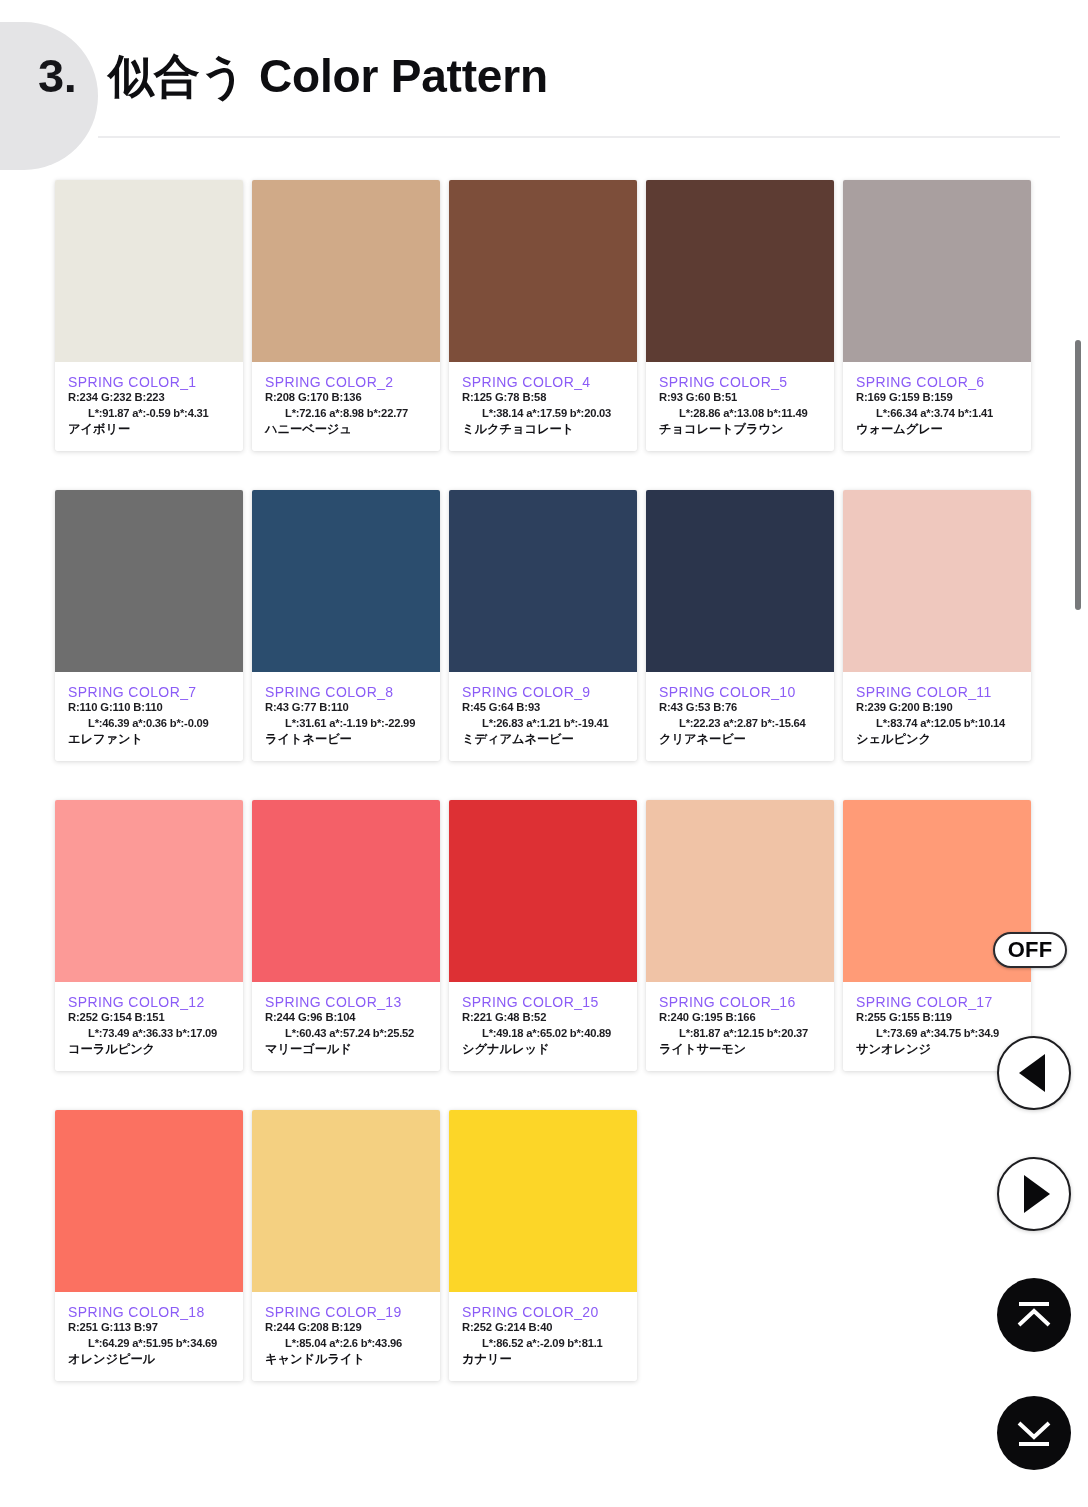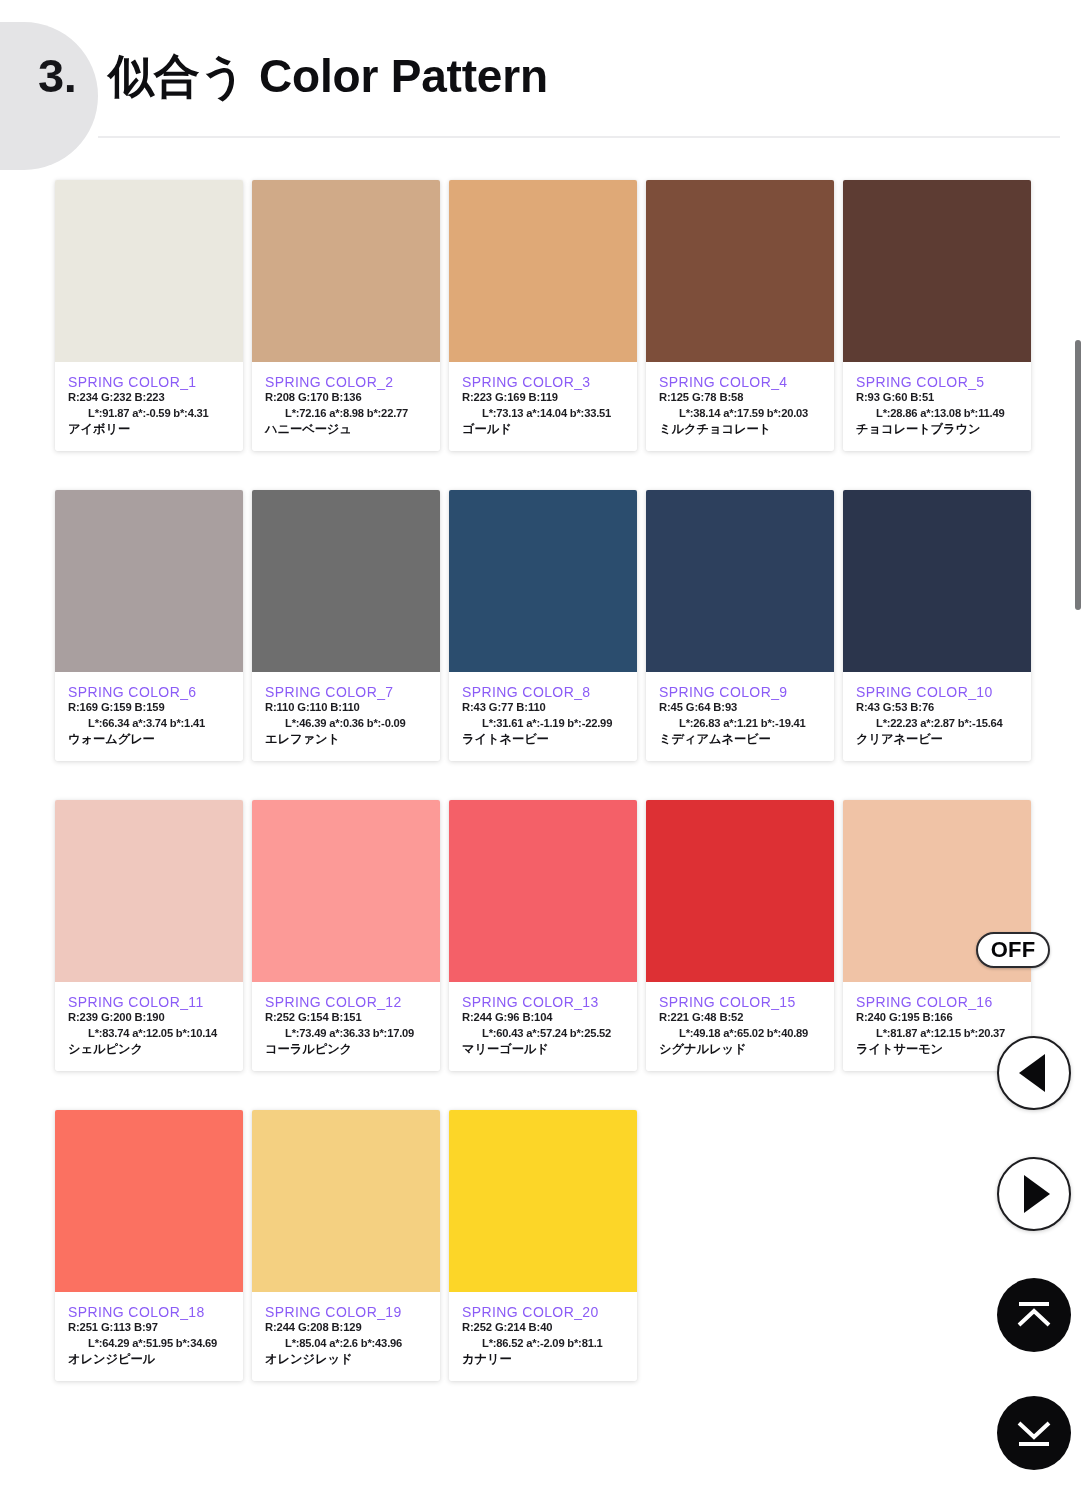--- a/index.html
+++ b/index.html
@@ -165,21 +165,21 @@
     top: 160px;
     width: 6px;
     height: 270px;
     background: #77787a;
     border-radius: 4px;
   }
 
   
   .off-pill {
     position: absolute;
-    right: 38px;
+    right: 21px;
     top: 932px;
     width: 74px;
     height: 36px;
     background: #ffffff;
     border: 2px solid #2a2a2e;
     border-radius: 20px;
     display: flex;
     align-items: center;
     justify-content: center;
     font-size: 22px;
@@ -259,29 +259,20 @@
         <div class="card">
           <div class="swatch" style="background: rgb(208, 170, 136);"></div>
           <div class="card-body">
             <div class="card-code">SPRING COLOR_2</div>
             <div class="card-rgb">R:208 G:170 B:136</div>
             <div class="card-lab">L*:72.16 a*:8.98 b*:22.77</div>
             <div class="card-name">ハニーベージュ</div>
           </div>
         </div>
         <div class="card">
-          <div class="swatch" style="background: rgb(223, 169, 119);"></div>
-          <div class="card-body">
-            <div class="card-code">SPRING COLOR_3</div>
-            <div class="card-rgb">R:223 G:169 B:119</div>
-            <div class="card-lab">L*:73.13 a*:14.04 b*:33.51</div>
-            <div class="card-name">ゴールド</div>
-          </div>
-        </div>
-        <div class="card">
           <div class="swatch" style="background: rgb(125, 78, 58);"></div>
           <div class="card-body">
             <div class="card-code">SPRING COLOR_4</div>
             <div class="card-rgb">R:125 G:78 B:58</div>
             <div class="card-lab">L*:38.14 a*:17.59 b*:20.03</div>
             <div class="card-name">ミルクチョコレート</div>
           </div>
         </div>
         <div class="card">
           <div class="swatch" style="background: rgb(93, 60, 51);"></div>
@@ -376,35 +367,44 @@
         <div class="card">
           <div class="swatch" style="background: rgb(240, 195, 166);"></div>
           <div class="card-body">
             <div class="card-code">SPRING COLOR_16</div>
             <div class="card-rgb">R:240 G:195 B:166</div>
             <div class="card-lab">L*:81.87 a*:12.15 b*:20.37</div>
             <div class="card-name">ライトサーモン</div>
           </div>
         </div>
         <div class="card">
+          <div class="swatch" style="background: rgb(255, 155, 119);"></div>
+          <div class="card-body">
+            <div class="card-code">SPRING COLOR_17</div>
+            <div class="card-rgb">R:255 G:155 B:119</div>
+            <div class="card-lab">L*:73.69 a*:34.75 b*:34.9</div>
+            <div class="card-name">サンオレンジ</div>
+          </div>
+        </div>
+        <div class="card">
           <div class="swatch" style="background: rgb(251, 113, 97);"></div>
           <div class="card-body">
             <div class="card-code">SPRING COLOR_18</div>
             <div class="card-rgb">R:251 G:113 B:97</div>
             <div class="card-lab">L*:64.29 a*:51.95 b*:34.69</div>
             <div class="card-name">オレンジピール</div>
           </div>
         </div>
         <div class="card">
           <div class="swatch" style="background: rgb(244, 208, 129);"></div>
           <div class="card-body">
             <div class="card-code">SPRING COLOR_19</div>
             <div class="card-rgb">R:244 G:208 B:129</div>
             <div class="card-lab">L*:85.04 a*:2.6 b*:43.96</div>
-            <div class="card-name">オレンジレッド</div>
+            <div class="card-name">キャンドルライト</div>
           </div>
         </div>
         <div class="card">
           <div class="swatch" style="background: rgb(252, 214, 40);"></div>
           <div class="card-body">
             <div class="card-code">SPRING COLOR_20</div>
             <div class="card-rgb">R:252 G:214 B:40</div>
             <div class="card-lab">L*:86.52 a*:-2.09 b*:81.1</div>
             <div class="card-name">カナリー</div>
           </div>

